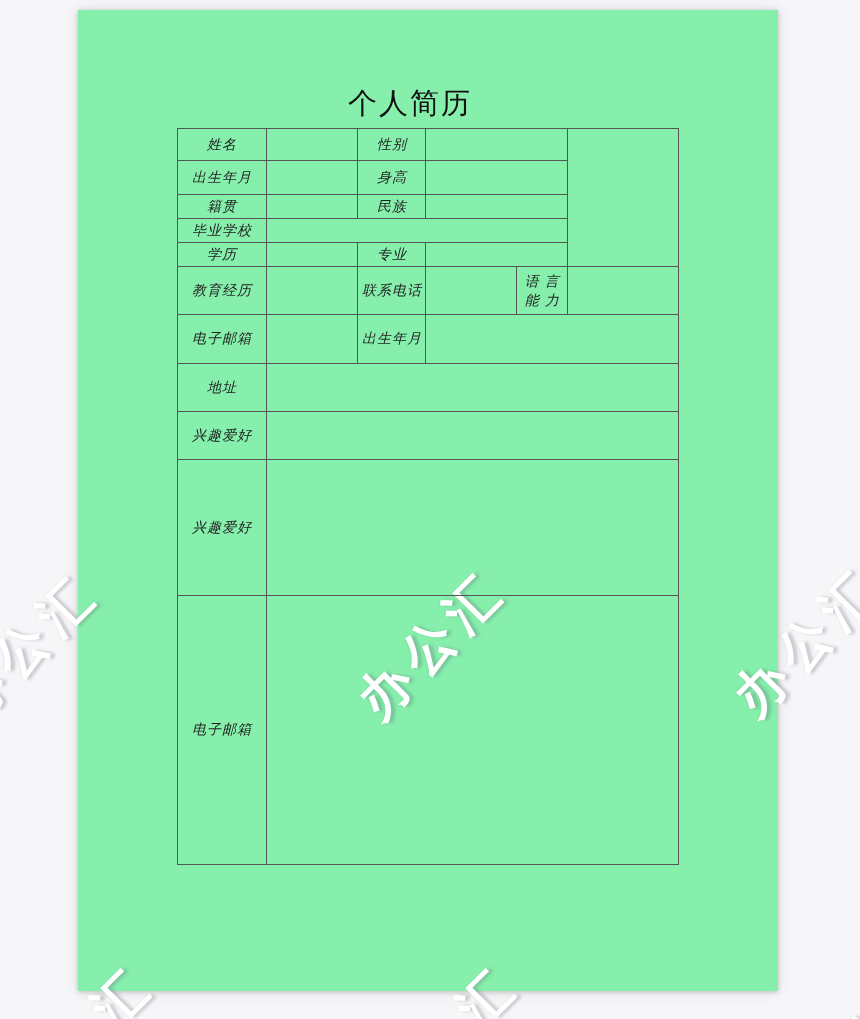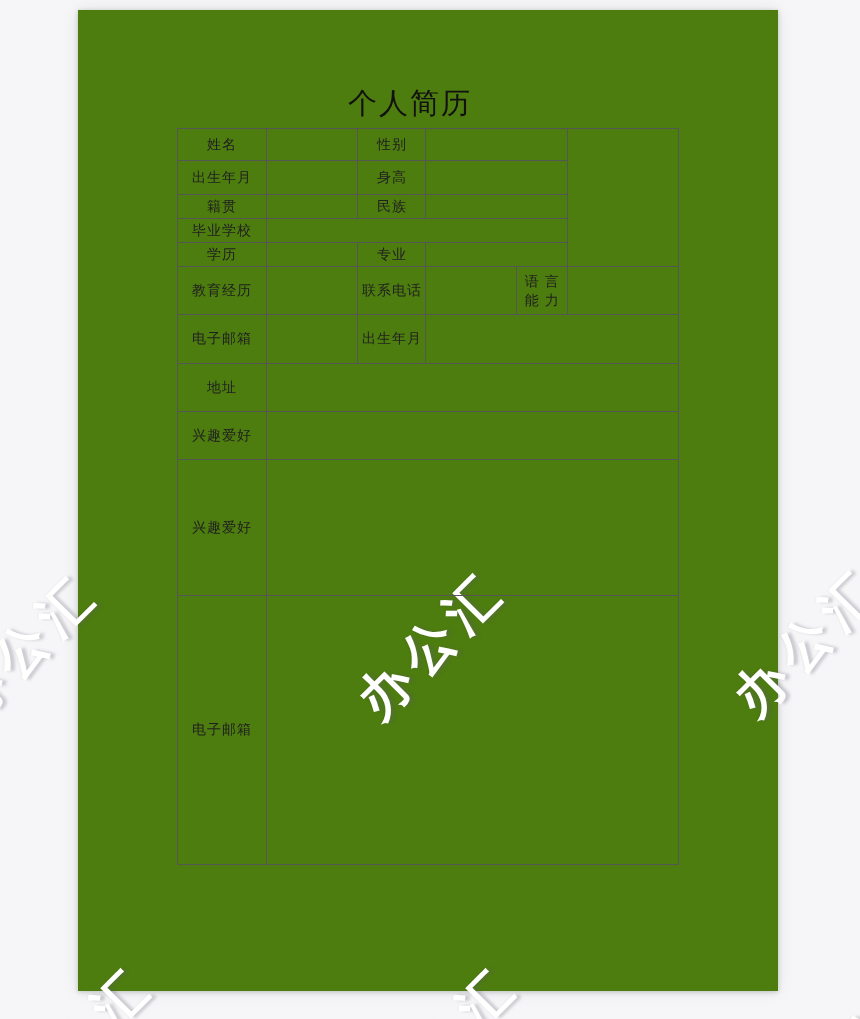--- a/index.html
+++ b/index.html
@@ -18,21 +18,21 @@
     width: 860px;
     height: 1019px;
   }
   
   .page {
     position: absolute;
     left: 78px;
     top: 10px;
     width: 700px;
     height: 981px;
-    background: #4d7c0f;
+    background: #86efac;
     box-shadow: 0 1px 5px rgba(0,0,0,0.20), 0 0 16px rgba(0,0,0,0.08);
   }
   .doc-title {
     position: absolute;
     top: 74px;
     left: 0;
     width: 664px;
     text-align: center;
     font-size: 29px;
     letter-spacing: 2px;
@@ -41,20 +41,21 @@
   }
   
   .resume-table {
     position: absolute;
     left: 99px;
     top: 118px;
     width: 502px;
     border-collapse: collapse;
     table-layout: fixed;
     z-index: 3;
+    font-style: italic;
   }
   .resume-table td {
     border: 1px solid #565656;
     padding: 0;
     vertical-align: middle;
     text-align: center;
     font-size: 14px;
     color: #1f1f1f;
     letter-spacing: 1px;
     overflow: hidden;

